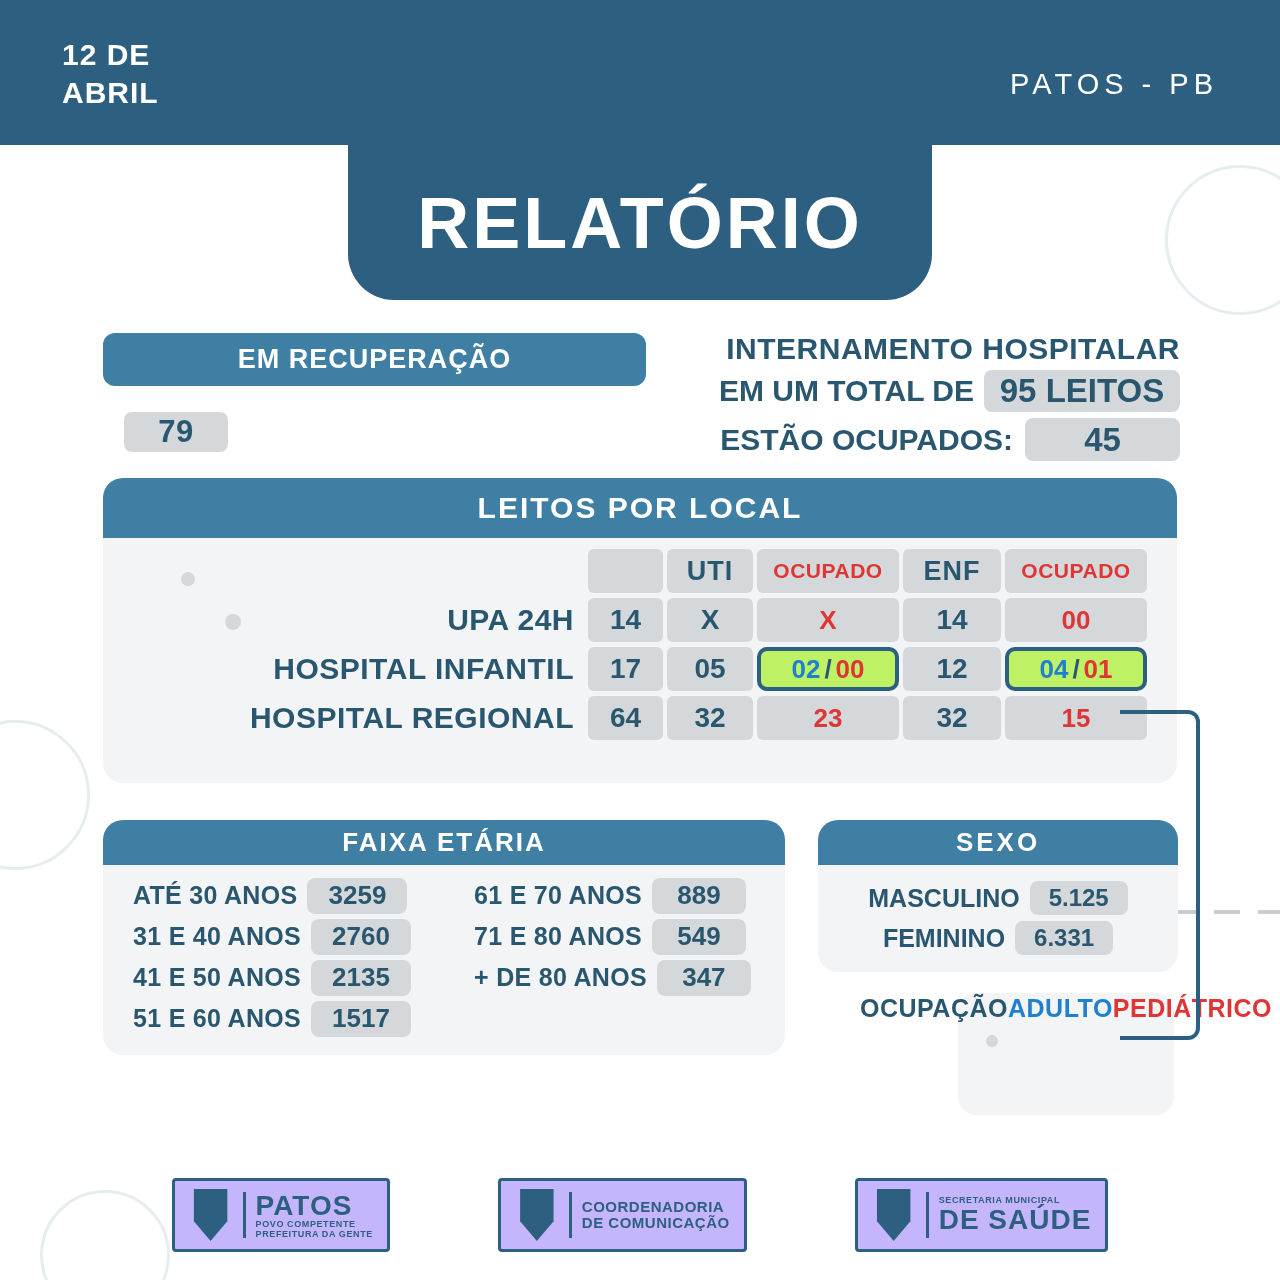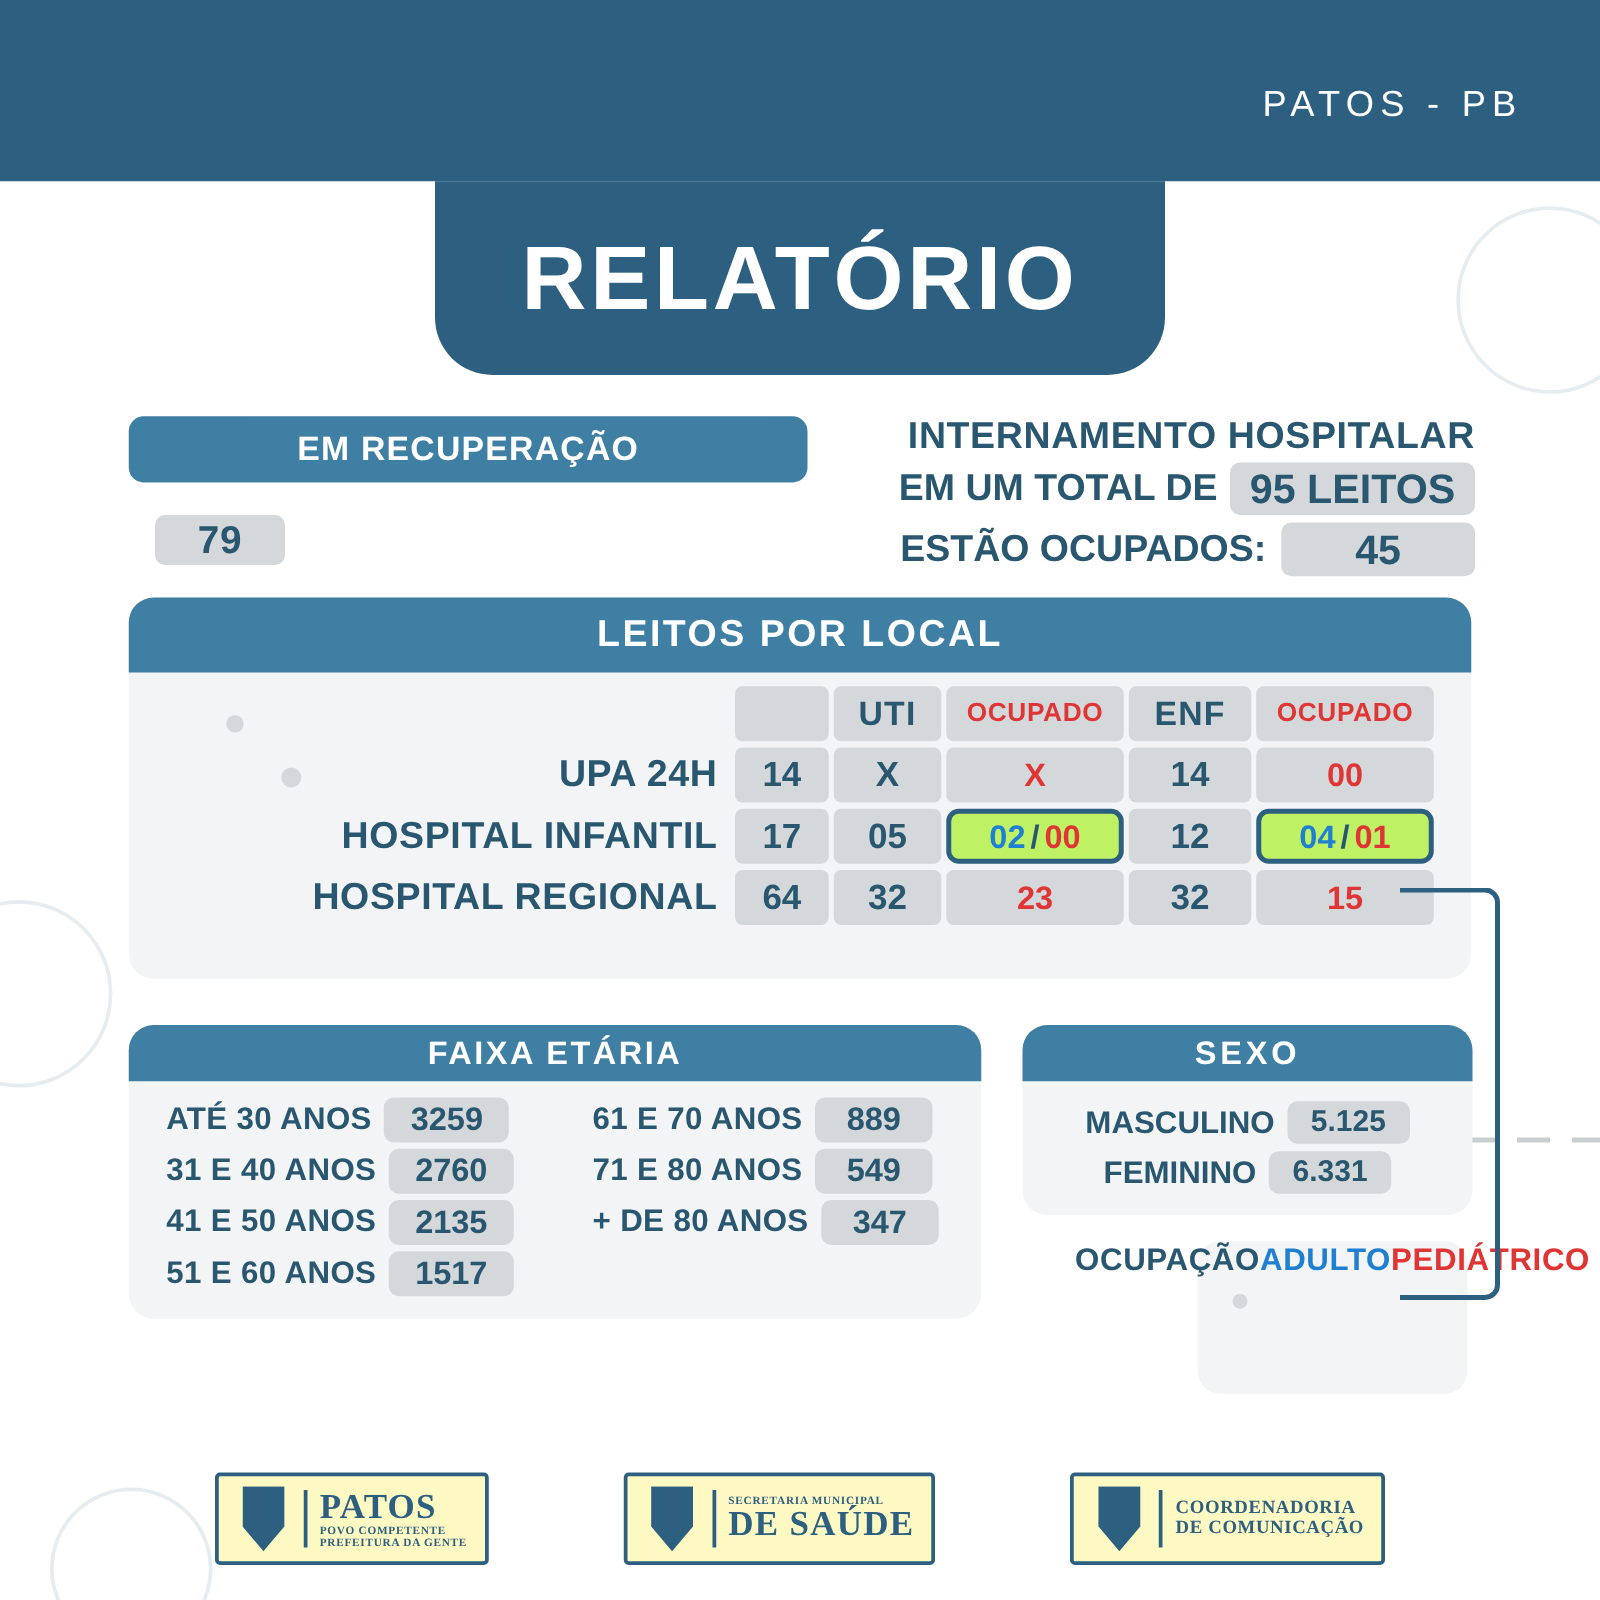--- a/index.html
+++ b/index.html
@@ -151,21 +151,21 @@
     left: 1120px; top: 710px; width: 80px; height: 330px;
     z-index: 1;
   }
   .dashes { position: absolute; left: 1170px; top: 910px; width: 110px; height: 4px;
             background: repeating-linear-gradient(to right,#c9ced1 0 26px, transparent 26px 44px); }
 
   
   .logos { position: absolute; left: 0; bottom: 28px; width: 1280px;
            display: flex; justify-content: center; gap: 108px; }
   .logo { display: flex; align-items: center; gap: 10px;
-          border: 3px solid #2d6080; border-radius: 4px; padding: 8px 14px; background:#fef9c3;font-family:Liberation Serif, serif; }
+          border: 3px solid #2d6080; border-radius: 4px; padding: 8px 14px; background:#c4b5fd; }
   .crest { width: 44px; height: 52px; position: relative; flex: none; }
   .crest .shield {
     width: 100%; height: 100%;
     background: #2d6080;
     clip-path: polygon(12% 0, 88% 0, 88% 62%, 50% 100%, 12% 62%);
   }
   .logo-text { line-height: 1.05; }
   .logo-text .big { font-size: 28px; font-weight: bold; color: #2d6080; letter-spacing: 1px; }
   .logo-text .small { font-size: 9px; font-weight: bold; color: #2d6080; letter-spacing: .6px; }
   .logo-text .mid { font-size: 15px; font-weight: bold; color: #2d6080; letter-spacing: .5px; }
@@ -174,20 +174,24 @@
 </style>
 </head>
 <body>
 
 <div class="virus v1"></div>
 <div class="virus v2"></div>
 <div class="virus v3"></div>
 <div class="dashes"></div>
 
 <div class="topbar">
+  <div class="date">
+    <div>12 DE</div>
+    <div>ABRIL</div>
+  </div>
   <div class="city">PATOS - PB</div>
 </div>
 
 <div class="title-tab">
   <div class="title">RELATÓRIO</div>
 </div>
 
 <div class="recup-pill">
   <span>EM RECUPERAÇÃO</span>
 </div>
@@ -339,28 +343,28 @@
       <div class="small">PREFEITURA DA GENTE</div>
     </div>
   </div>
 
   <div class="logo">
     <div class="crest">
         <div class="shield"></div>
       </div>
     <div class="divider-v"></div>
     <div class="logo-text">
-      <div class="small">SECRETARIA MUNICIPAL</div>
-      <div class="big">DE SAÚDE</div>
+      <div class="mid">COORDENADORIA</div>
+      <div class="mid">DE COMUNICAÇÃO</div>
     </div>
   </div>
 
   <div class="logo">
     <div class="crest">
         <div class="shield"></div>
       </div>
     <div class="divider-v"></div>
     <div class="logo-text">
-      <div class="mid">COORDENADORIA</div>
-      <div class="mid">DE COMUNICAÇÃO</div>
+      <div class="small">SECRETARIA MUNICIPAL</div>
+      <div class="big">DE SAÚDE</div>
     </div>
   </div>
 </div>
 
 </body></html>

